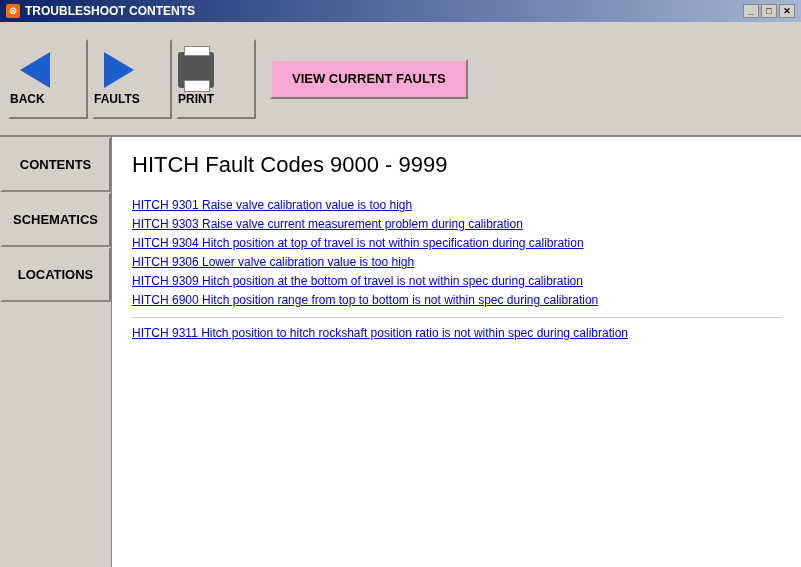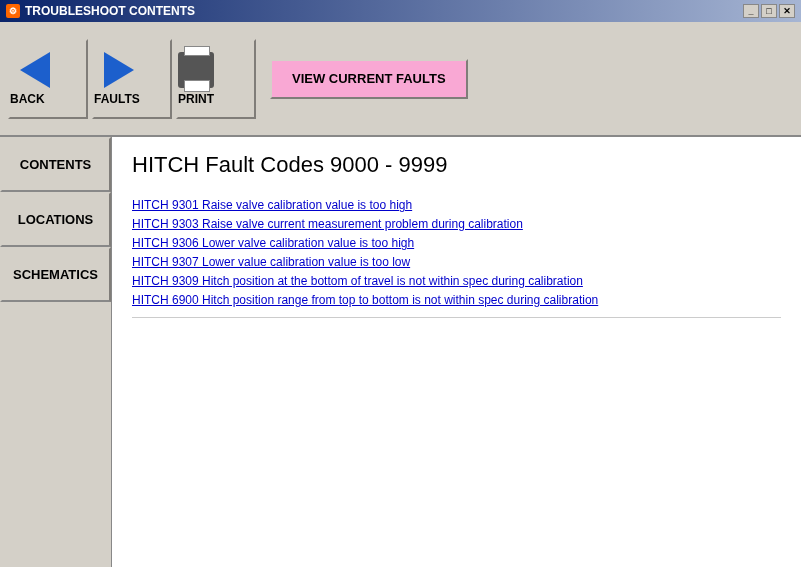--- a/index.html
+++ b/index.html
@@ -255,39 +255,40 @@
   <button class="view-faults-btn">VIEW CURRENT FAULTS</button>
 </div>
 
 <div class="main-layout">
 
   <div class="sidebar">
     <div class="sidebar-item">
       <span>CONTENTS</span>
     </div>
     <div class="sidebar-item">
+      <span>SCHEMATICS</span>
+    </div>
+    <div class="sidebar-item">
       <span>LOCATIONS</span>
-    </div>
-    <div class="sidebar-item">
-      <span>SCHEMATICS</span>
     </div>
   </div>
 
   <div class="content-area">
     <div class="content-scroll">
       <h1 class="content-title">HITCH Fault Codes 9000 - 9999</h1>
 
       <div class="fault-group">
         <a class="fault-link">HITCH 9301 Raise valve calibration value is too high</a>
         <a class="fault-link">HITCH 9303 Raise valve current measurement problem during calibration</a>
+        <a class="fault-link">HITCH 9304 Hitch position at top of travel is not within specification during calibration</a>
         <a class="fault-link">HITCH 9306 Lower valve calibration value is too high</a>
-        <a class="fault-link">HITCH 9307 Lower value calibration value is too low</a>
         <a class="fault-link">HITCH 9309 Hitch position at the bottom of travel is not within spec during calibration</a>
         <a class="fault-link">HITCH 6900 Hitch position range from top to bottom is not within spec during calibration</a>
       </div>
 
       <hr class="divider">
 
       <div class="fault-group">
+        <a class="fault-link">HITCH 9311 Hitch position to hitch rockshaft position ratio is not within spec during calibration</a>
       </div>
     </div>
   </div>
 </div>
 
 </body></html>

